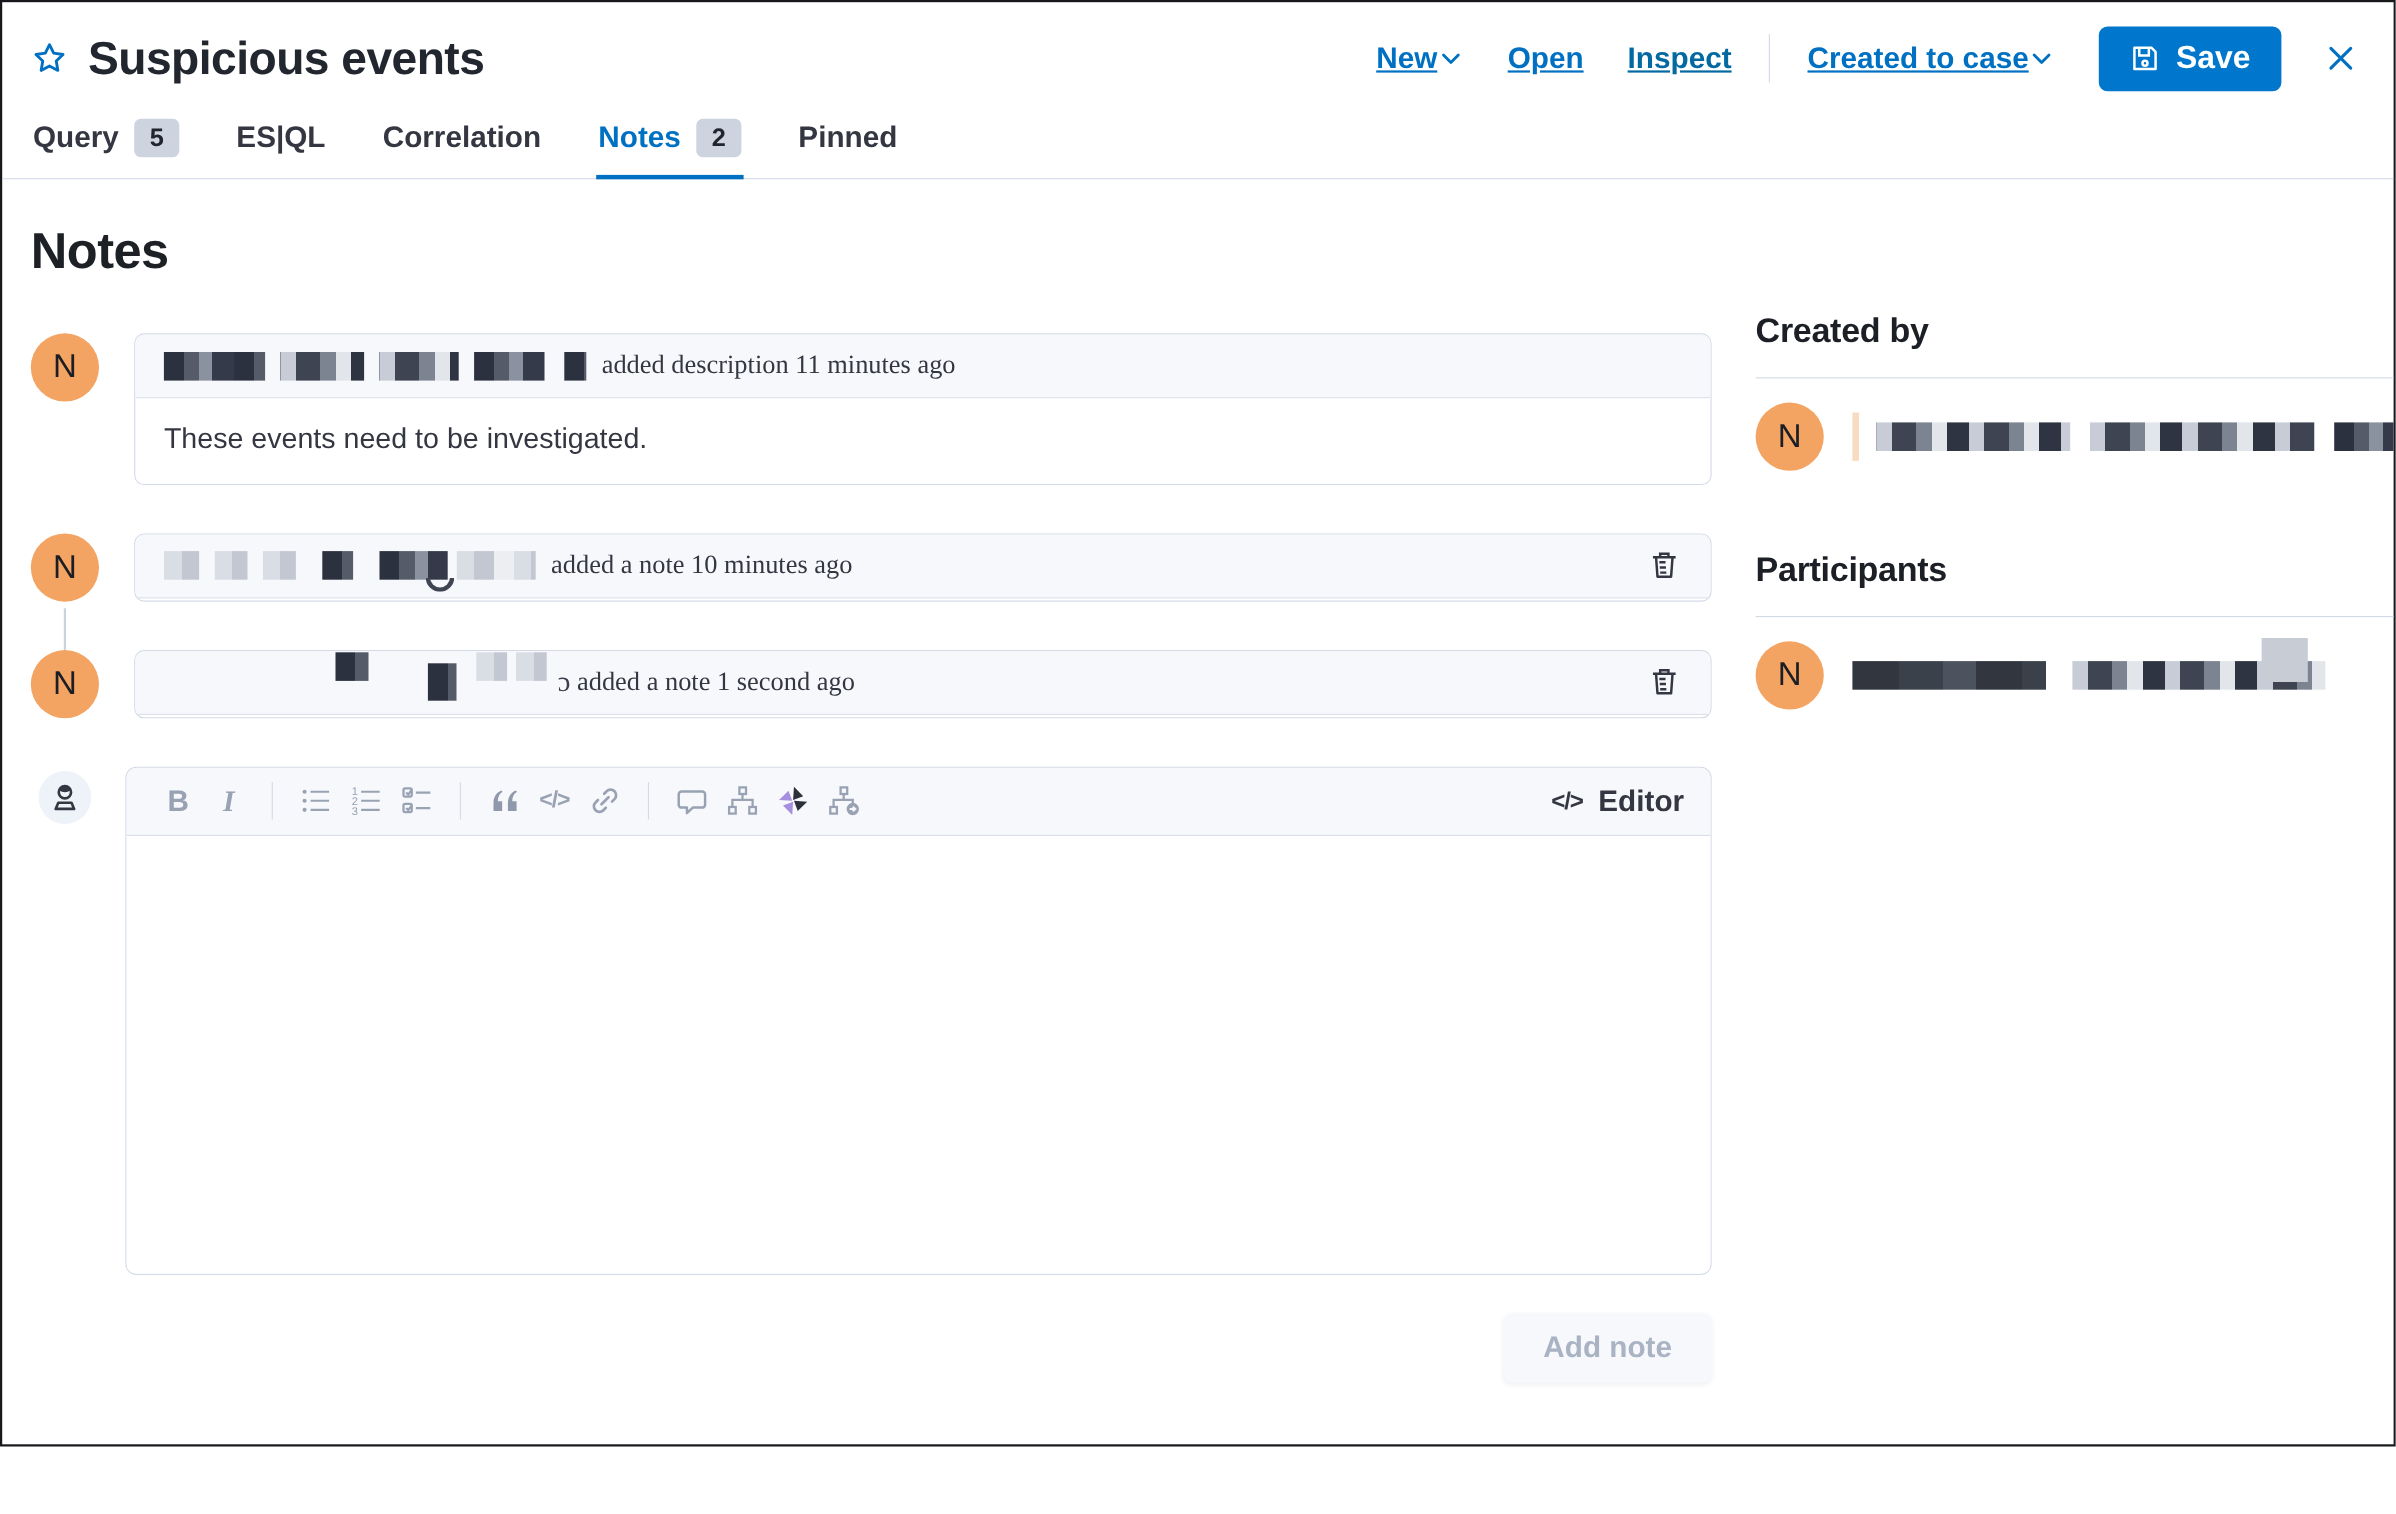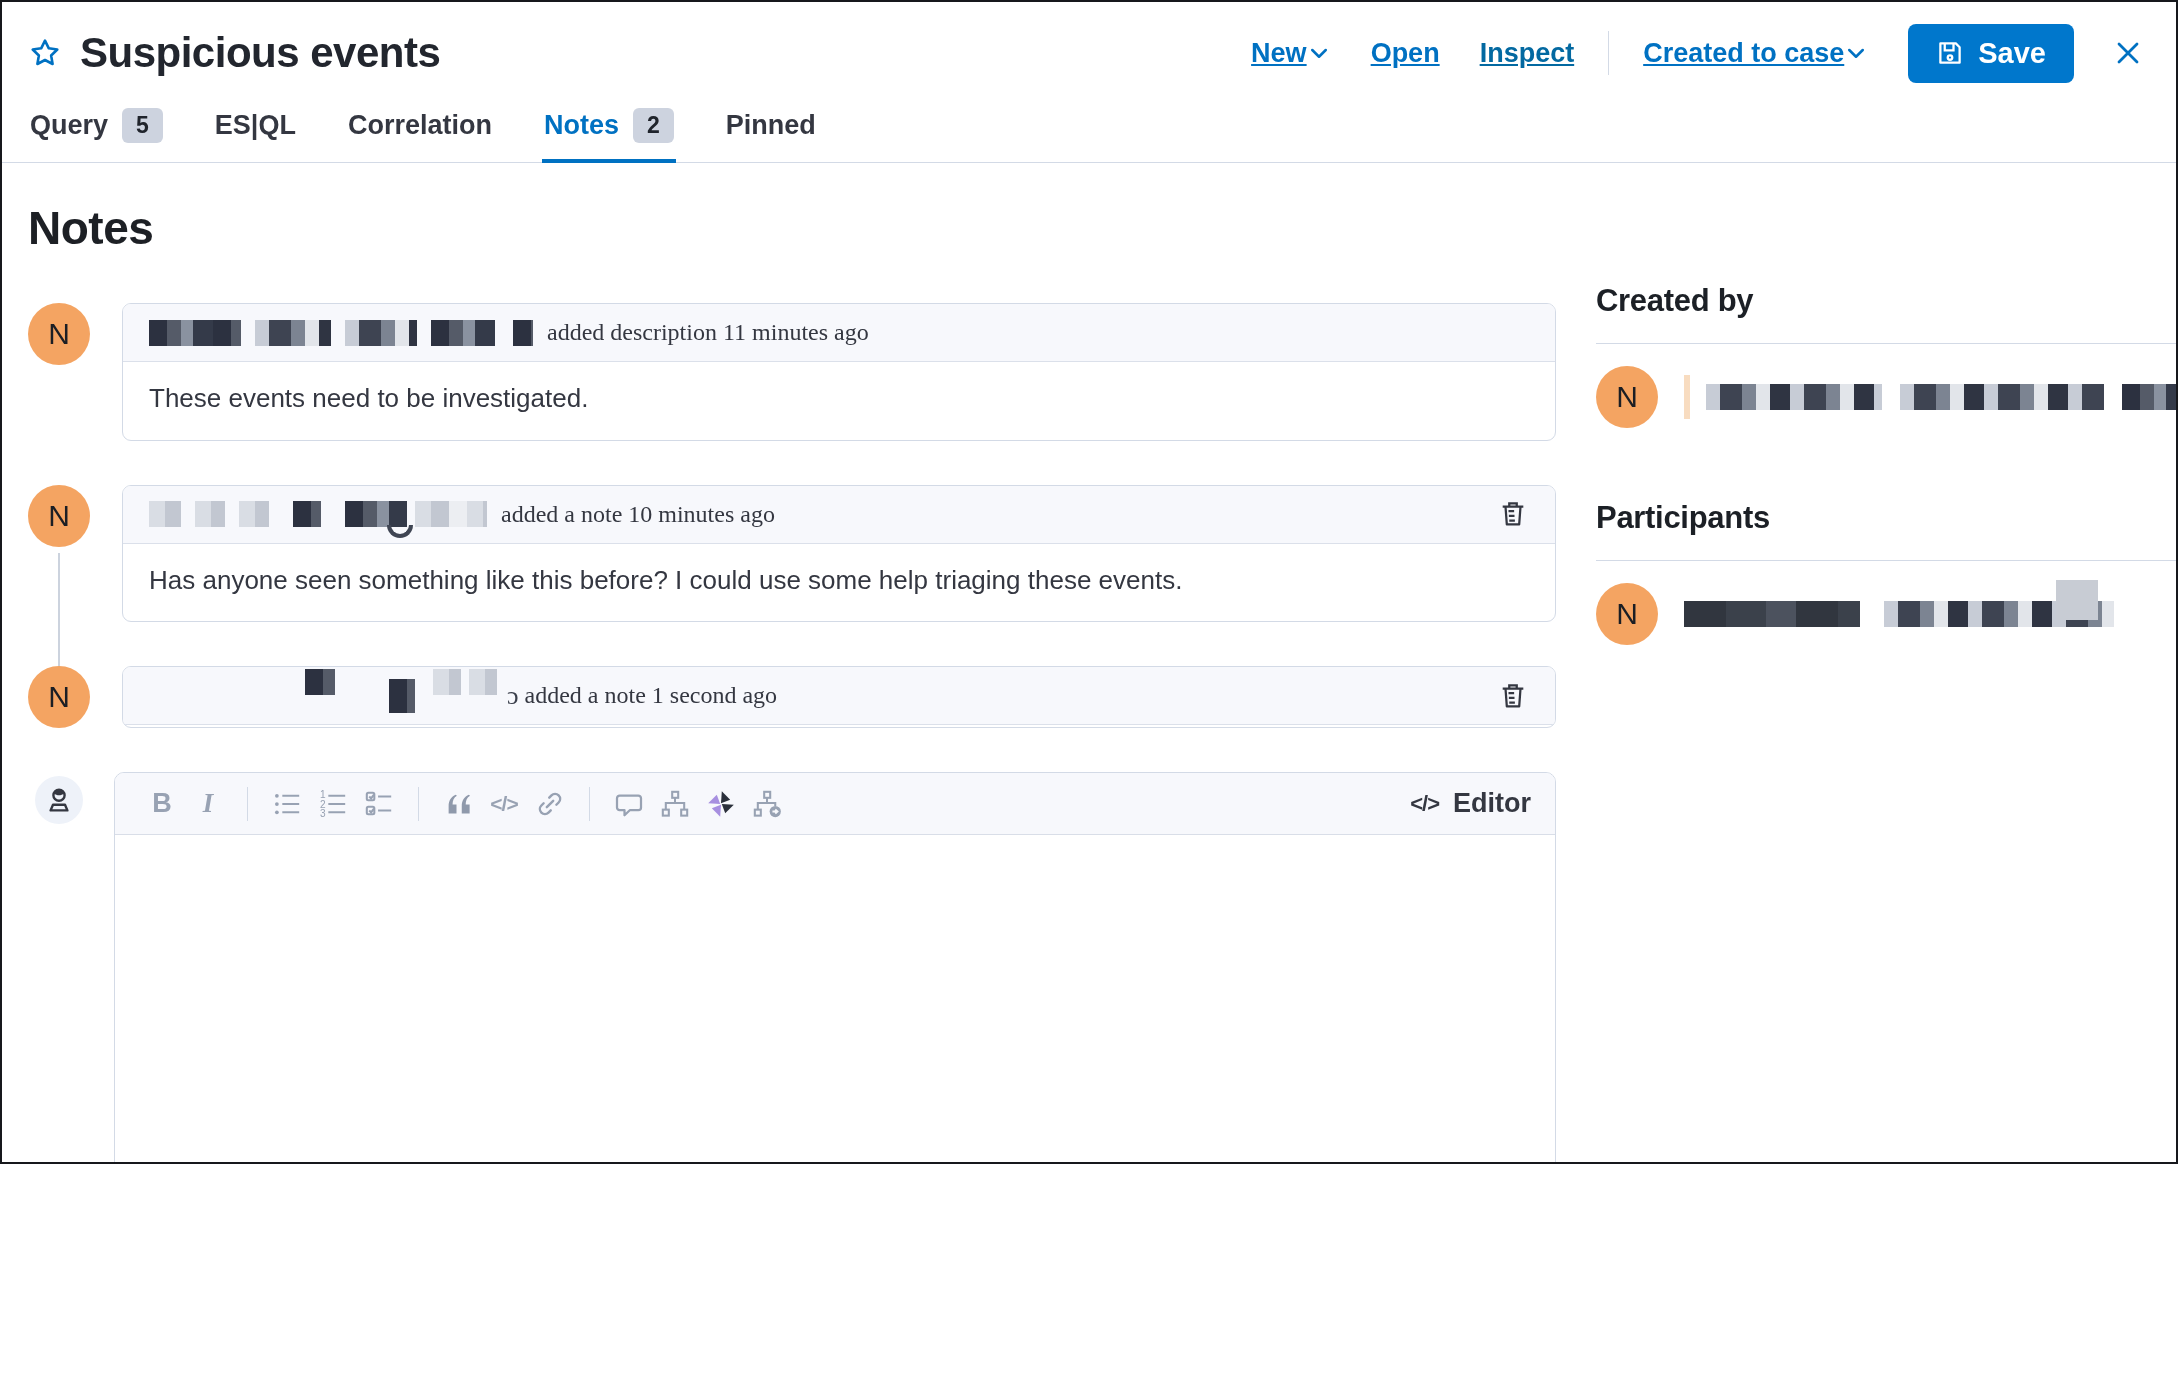--- a/index.html
+++ b/index.html
@@ -1,17 +1,17 @@
 <!DOCTYPE html>
 <html><head>
 <meta charset="utf-8">
 <style>
   * { margin:0; padding:0; box-sizing:border-box; }
   html,body { width:2178px; height:1376px; background:#fff; font-family:"Liberation Sans", sans-serif; }
-  .app { width:2178px; height:1164px; border:2px solid #17181c; background:#fff; overflow:hidden; position:relative; }
+  .app { width:2178px; height:1315px; border:2px solid #17181c; background:#fff; overflow:hidden; position:relative; }
 
   
   .titlebar { display:flex; align-items:center; padding:20px 30px 6px 26px; height:88px; }
   .star-btn { width:34px; height:34px; display:flex; align-items:center; justify-content:center; cursor:pointer; }
   .page-title { font-size:42px; font-weight:700; color:#22262e; letter-spacing:-0.5px; margin-left:18px; }
   .tb-actions { margin-left:auto; display:flex; align-items:center; gap:40px; font-size:27px; font-weight:600; }
   .tb-link { color:#0071c2; display:flex; align-items:center; gap:0; cursor:pointer;text-decoration:underline; }
   .tb-link.disabled { color:#0369a1; cursor:default; }
   .tb-divider { width:1px; height:44px; background:#d3dae6; margin:0 -6px; }
   .save-btn { display:flex; align-items:center; gap:14px; background:#0077cc; color:#fff; border:none;
@@ -194,21 +194,20 @@
             <span class="note-action">added a note 10 minutes ago</span>
             <span class="trash-btn">
               <svg width="30" height="30" viewBox="0 0 16 16" fill="none" stroke="#343741" stroke-width="1.2">
                 <path d="M2.5 4h11"></path>
                   <path d="M6 4V2.3h4V4"></path>
                 <path d="M4 4l.7 9.5h6.6L12 4" stroke-linejoin="round"></path>
                 <path d="M5.6 6.5h3M5.8 9h3M6 11.5h3"></path>
               </svg>
             </span>
           </div>
-          <div class="note-body">Has anyone seen something like this before? I could use some help triaging these events.</div>
         </div>
       </div>
 
       <div class="note-row">
         <div class="avatar">N</div>
         <div class="note-card">
           <div class="note-header">
             <span class="rdx-group" style="width:352px; height:34px">
               <span class="rdx rdx-dark rdx-abs" style="left:156px; top:-10px; width:30px"></span>
               <span class="rdx rdx-dark rdx-abs" style="left:240px; top:0; width:26px; height:34px"></span>

